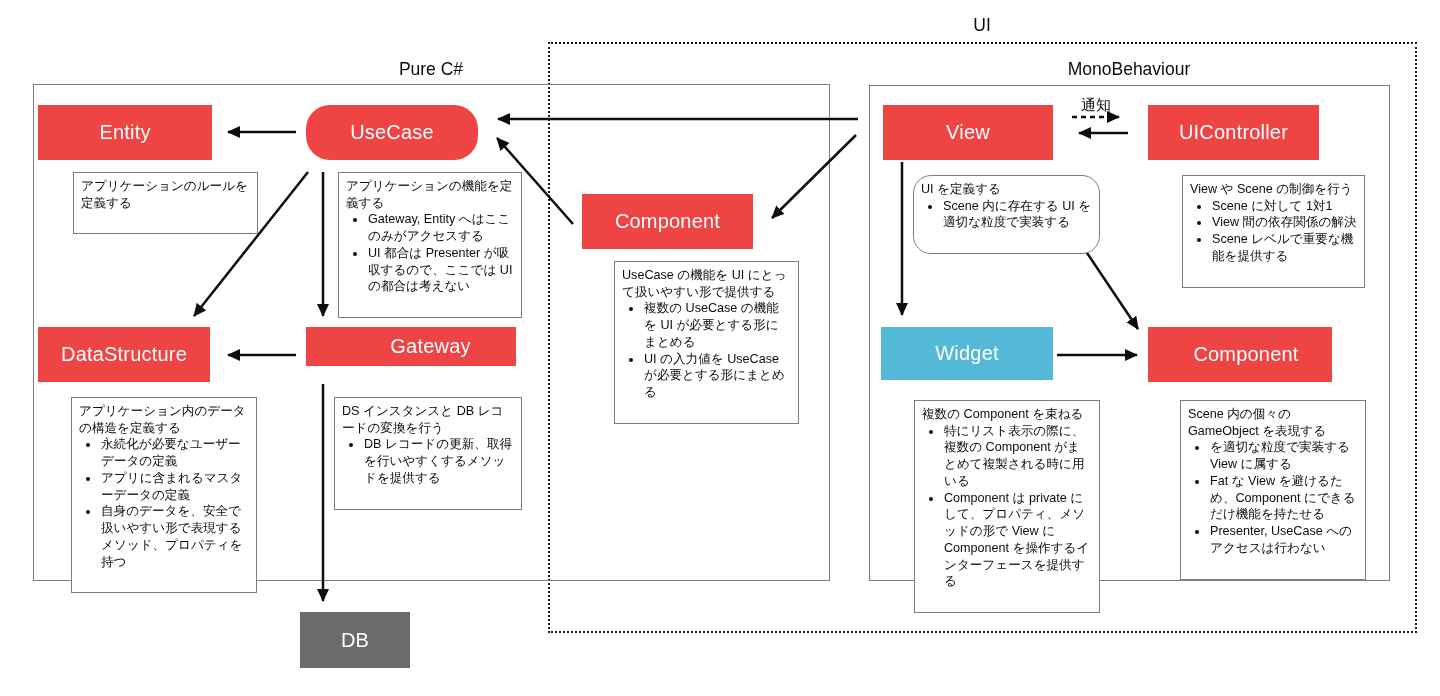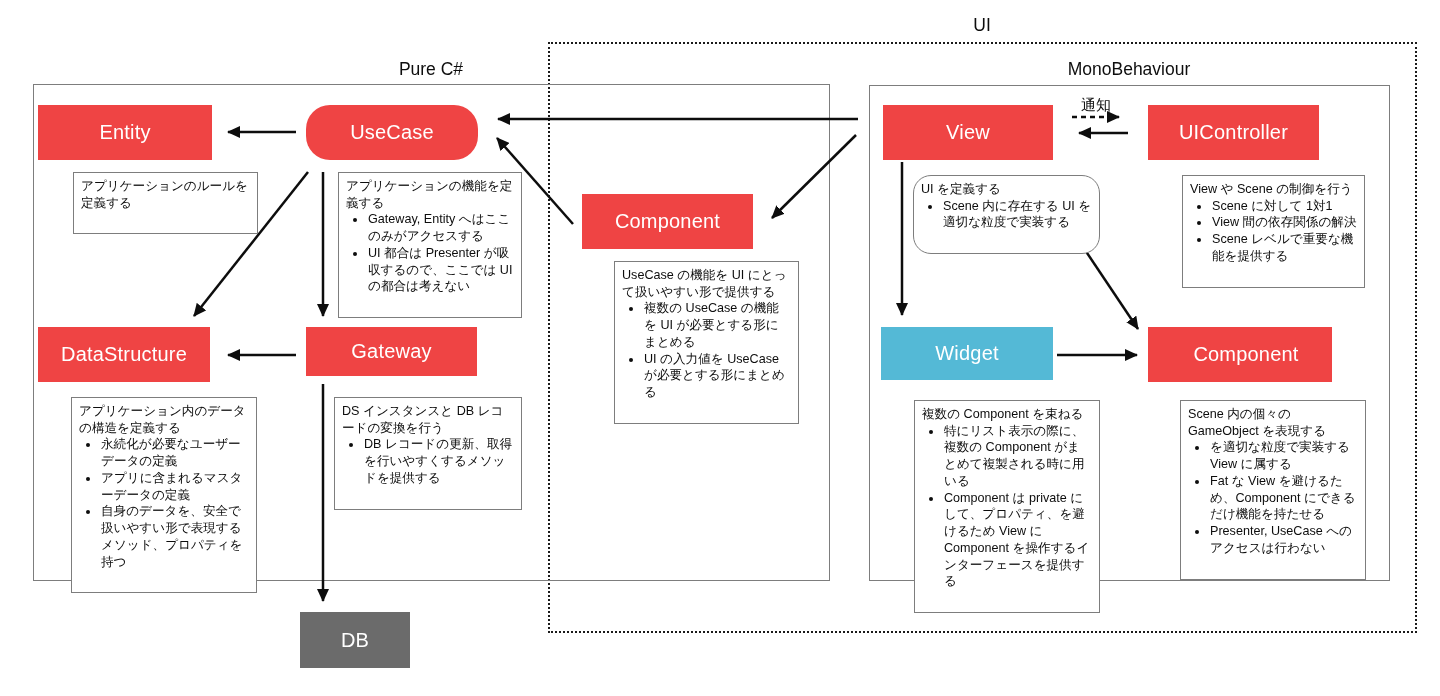--- a/index.html
+++ b/index.html
@@ -58,21 +58,21 @@
     <line x1="1077" y1="238" x2="1138" y2="329" stroke="#0d0d0d" stroke-width="2.5" marker-end="url(#ah)"></line>
     <line x1="1057" y1="355" x2="1137" y2="355" stroke="#0d0d0d" stroke-width="2.5" marker-end="url(#ah)"></line>
   </svg>
 
   <div class="arrow-label" style="left:1081px;top:96px;">通知</div>
 
   <div class="node" style="left:38px;top:105px;width:174px;height:55px;">Entity</div>
   <div class="node" style="left:306px;top:105px;width:172px;height:55px;border-radius:24px;">UseCase</div>
   <div class="node" style="left:582px;top:194px;width:171px;height:55px;">Component</div>
   <div class="node" style="left:38px;top:327px;width:172px;height:55px;">DataStructure</div>
-  <div class="node" style="left:306px;top:327px;width:171px;height:49px;">Gateway</div>
+  <div class="node" style="left:306px;top:327px;width:171px;height:39px;padding-left:39px;">Gateway</div>
   <div class="node db" style="left:300px;top:612px;width:110px;height:56px;">DB</div>
   <div class="node" style="left:883px;top:105px;width:170px;height:55px;">View</div>
   <div class="node" style="left:1148px;top:105px;width:171px;height:55px;">UIController</div>
   <div class="node widget" style="left:881px;top:327px;width:172px;height:53px;">Widget</div>
   <div class="node" style="left:1148px;top:327px;width:172px;height:55px;padding-left:12px;">Component</div>
 
   <div class="note" style="left:73px;top:172px;width:185px;">
     <div>アプリケーションのルールを定義する</div>
   </div>
 
@@ -121,21 +121,21 @@
       <li>Scene に対して 1対1</li>
       <li>View 間の依存関係の解決</li>
       <li>Scene レベルで重要な機能を提供する</li>
     </ul>
   </div>
 
   <div class="note" style="left:914px;top:400px;width:186px;">
     <div>複数の Component を束ねる</div>
     <ul>
       <li>特にリスト表示の際に、複数の Component がまとめて複製される時に用いる</li>
-      <li>Component は private にして、プロパティ、を避けるため View に Component を操作するインターフェースを提供する</li>
+      <li>Component は private にして、プロパティ、メソッドの形で View に Component を操作するインターフェースを提供する</li>
     </ul>
   </div>
 
   <div class="note" style="left:1180px;top:400px;width:186px;">
     <div>Scene 内の個々の GameObject を表現する</div>
     <ul>
       <li>を適切な粒度で実装する View に属する</li>
       <li>Fat な View を避けるため、Component にできるだけ機能を持たせる</li>
       <li>Presenter, UseCase へのアクセスは行わない</li>
     </ul>

